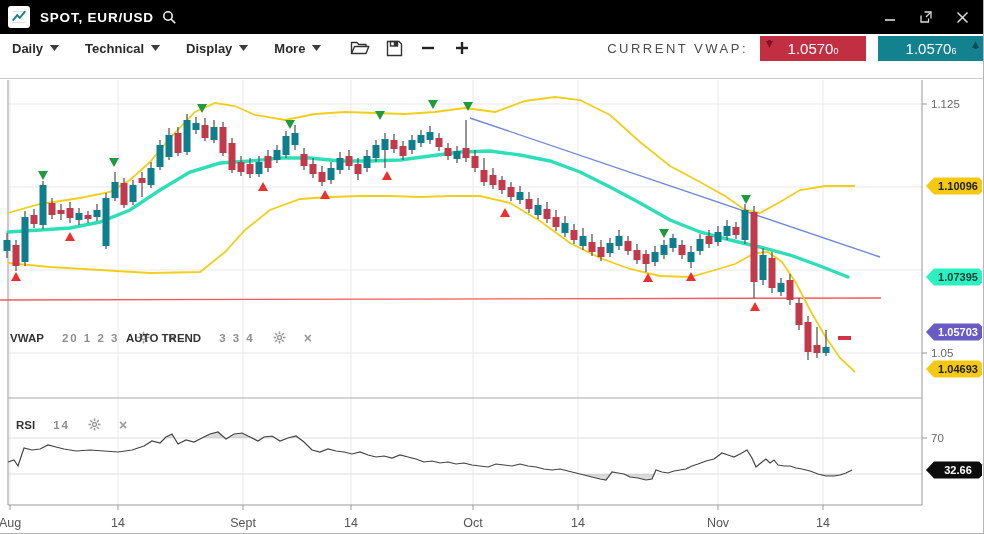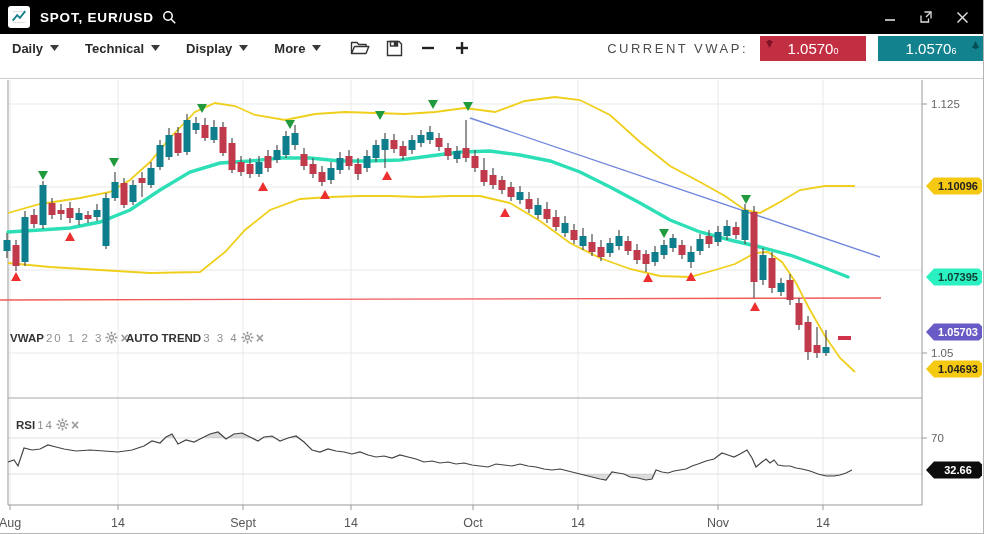--- a/index.html
+++ b/index.html
@@ -20,23 +20,23 @@
   .cp-label{margin-left:auto;font-size:13px;color:#4d4d4d;letter-spacing:2.5px;font-weight:400;margin-right:12px;}
   .price-badge{width:106px;height:25px;display:flex;align-items:center;justify-content:center;color:#fff;font-size:15px;position:relative;}
   .price-badge.bid{background:#c22e42;margin-right:12px;}
   .price-badge.ask{background:#11828e;}
   .price-badge sub{font-size:9px;line-height:0;position:relative;bottom:-3px;}
   .arr{position:absolute;top:4px;}
   .arr.dn{left:5px;}  .arr.up{right:4px;}
   
   .chart-wrap{position:absolute;left:0;top:79px;width:984px;height:455px;background:#fff;}
   svg{display:block;font-family:"Liberation Sans",sans-serif;}
-  .legend{position:absolute;display:flex;align-items:center;gap:2px;font-size:11.5px;white-space:nowrap;}
+  .legend{position:absolute;display:flex;align-items:center;gap:18px;font-size:11.5px;white-space:nowrap;}
   .lg-name{font-weight:700;color:#333;}
-  .lg-params{color:#8f8f8f;letter-spacing:2px;}
+  .lg-params{color:#8f8f8f;letter-spacing:2px;font-weight:bold;}
   .lg-x{color:#9a9a9a;font-weight:700;font-size:14px;line-height:10px;cursor:default;}
   .lg-gear{display:flex;cursor:default;}
 </style>
 </head>
 <body>
 
 <div class="frame">
 
   <div class="titlebar">
     <div class="logo">

